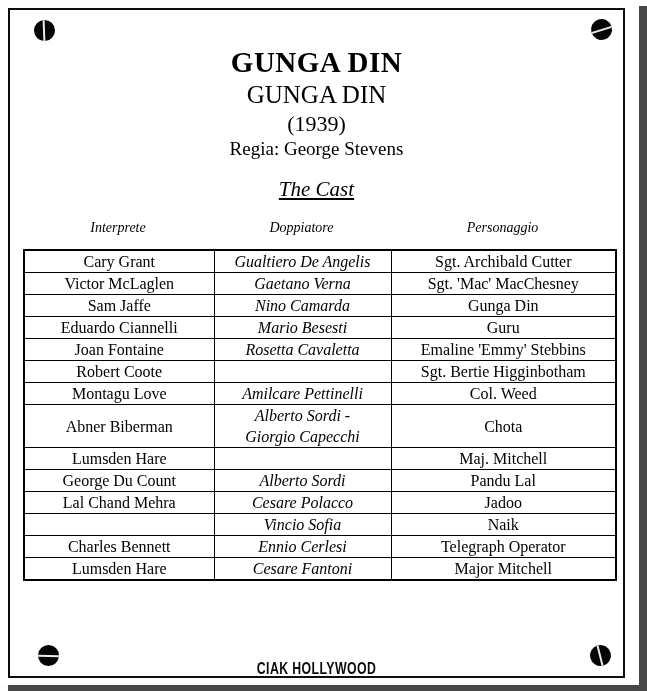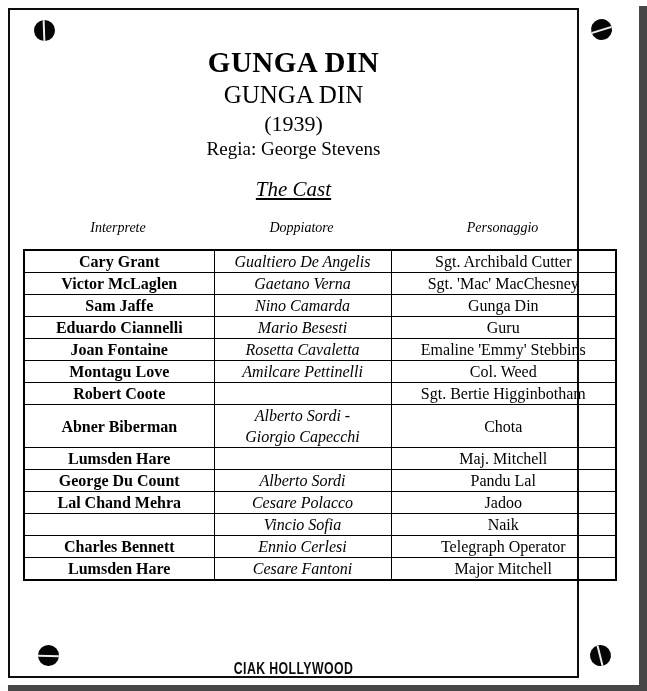--- a/index.html
+++ b/index.html
@@ -12,21 +12,21 @@
     color: #000;
   }
   .card {
     position: absolute; left: 0; top: 0;
     width: 639px; height: 685px;
     background: #ffffff;
     box-shadow: 8px 6px 0 #474747;
   }
   .frame {
     position: absolute; left: 8px; top: 8px;
-    width: 571px; height: 670px;
+    width: 617px; height: 670px;
     border: 2px solid #0d0d0d;
     background: #ffffff;
   }
   
   .screw {
     position: absolute; width: 21px; height: 21px;
     border-radius: 50%; background: #050505; overflow: hidden;
   }
   .screw::after {
     content: ""; position: absolute;
@@ -65,21 +65,21 @@
   }
   table.cast col.w0 { width: 190px; }
   table.cast col.w1 { width: 177px; }
   table.cast col.w2 { width: 225px; }
   table.cast td {
     border: 1.5px solid #000;
     text-align: center; vertical-align: middle;
     font-size: 16px; line-height: 21px;
     padding: 0 3px; height: 22px;
   }
-  td.c0 { font-weight: bold; }
+  td.c0 { font-weight: normal; }
   td.c1 { font-style: italic; margin-left: 16px; }
   tr.small-pers td.c2 { font-size: 14px; line-height: 20px; }
   tr.small-pers td.c2 span { display: inline-block; max-width: 165px; }
   tr.wrap-dopp td.c1 span  { display: inline-block; max-width: 128px; }
 
   .logo {
     position: absolute; top: 649px; left: 0; right: 0;
     text-align: center;
     font-family: "Liberation Sans", "DejaVu Sans", sans-serif;
     font-weight: bold; font-size: 15px; letter-spacing: 0.5px;
@@ -139,28 +139,28 @@
             <td class="c0"><span>Eduardo Ciannelli</span></td>
             <td class="c1"><span>Mario Besesti</span></td>
             <td class="c2"><span>Guru</span></td>
           </tr>
           <tr>
             <td class="c0"><span>Joan Fontaine</span></td>
             <td class="c1"><span>Rosetta Cavaletta</span></td>
             <td class="c2"><span>Emaline 'Emmy' Stebbins</span></td>
           </tr>
           <tr>
+            <td class="c0"><span>Robert Coote</span></td>
+            <td class="c1"><span></span></td>
+            <td class="c2"><span>Sgt. Bertie Higginbotham</span></td>
+          </tr>
+          <tr>
             <td class="c0"><span>Montagu Love</span></td>
             <td class="c1"><span>Amilcare Pettinelli</span></td>
             <td class="c2"><span>Col. Weed</span></td>
-          </tr>
-          <tr>
-            <td class="c0"><span>Robert Coote</span></td>
-            <td class="c1"><span></span></td>
-            <td class="c2"><span>Sgt. Bertie Higginbotham</span></td>
           </tr>
           <tr class="wrap-dopp">
             <td class="c0"><span>Abner Biberman</span></td>
             <td class="c1"><span>Alberto Sordi - Giorgio Capecchi</span></td>
             <td class="c2"><span>Chota</span></td>
           </tr>
           <tr>
             <td class="c0"><span>Lumsden Hare</span></td>
             <td class="c1"><span></span></td>
             <td class="c2"><span>Maj. Mitchell</span></td>

